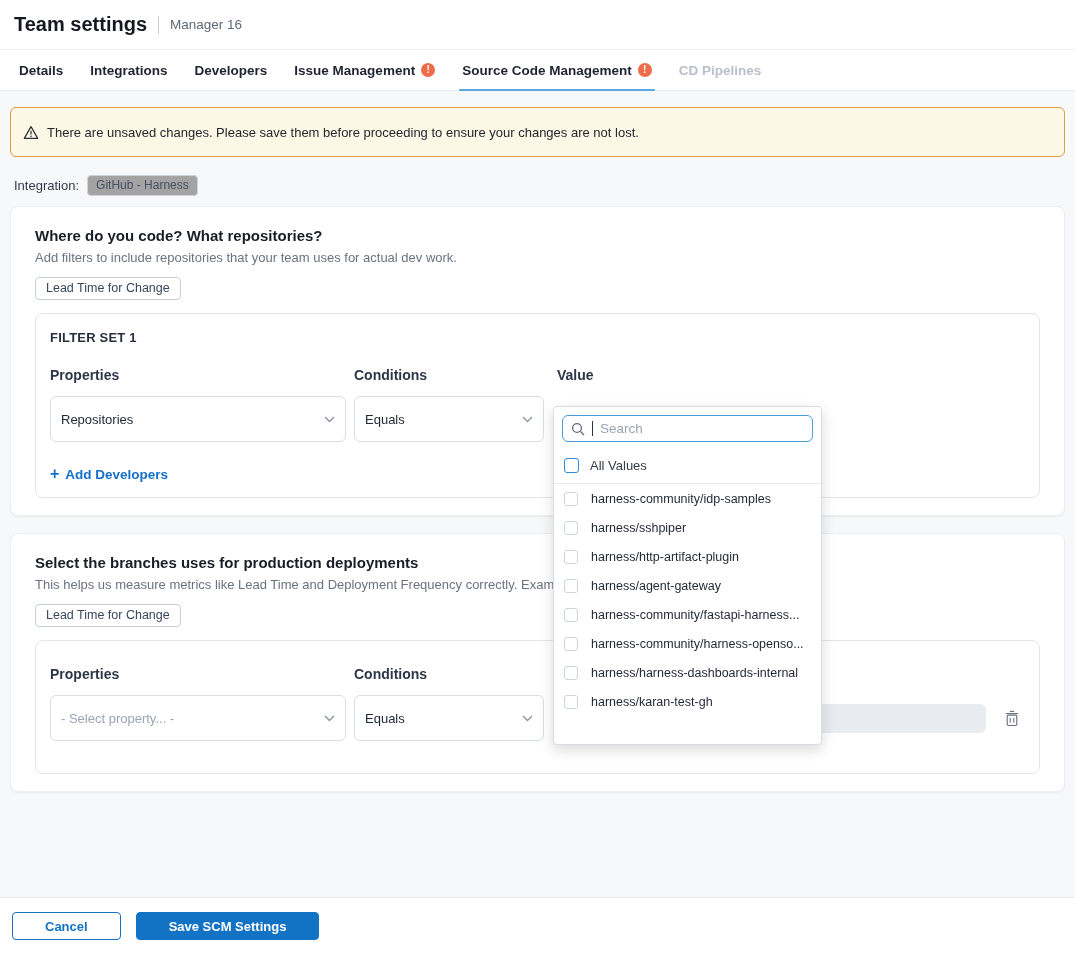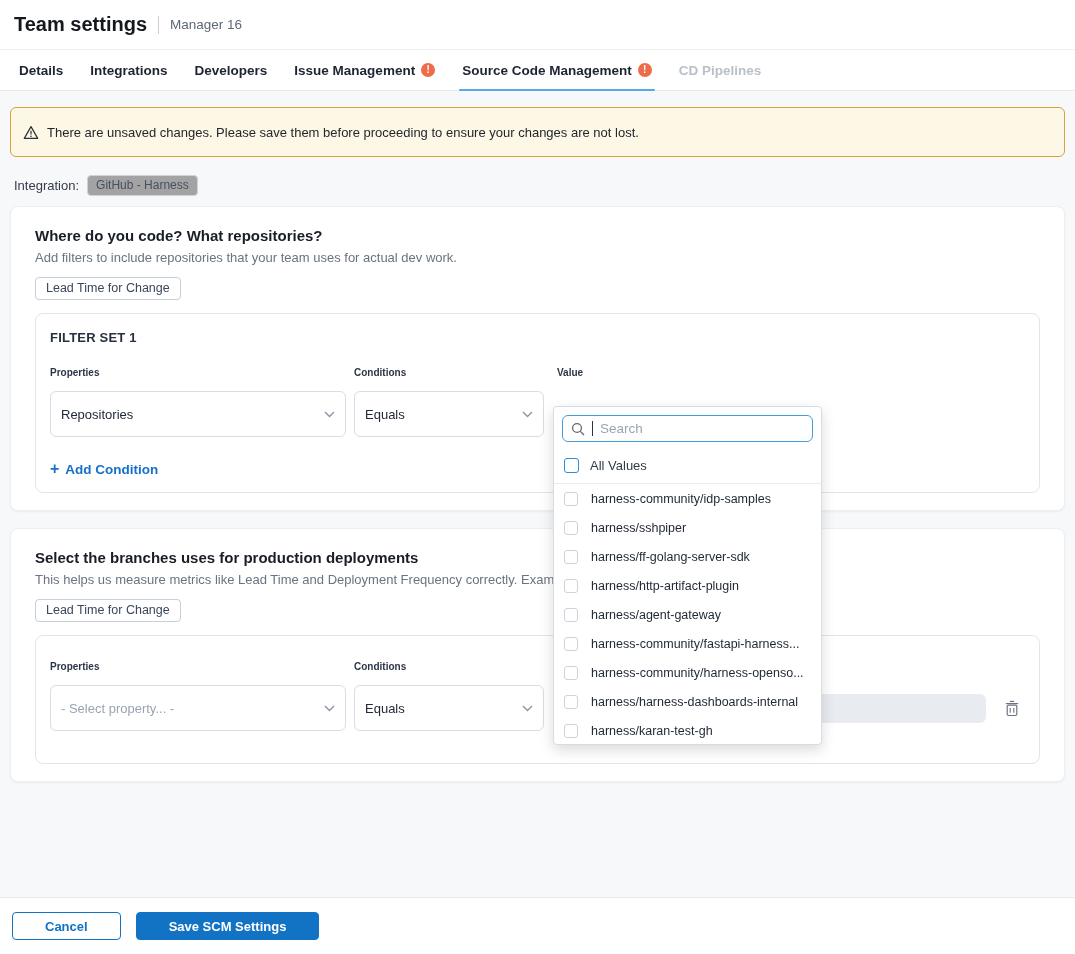--- a/index.html
+++ b/index.html
@@ -78,21 +78,21 @@
     border: 1px solid #c7cfd9; border-radius: 4px;
     padding: 3px 10px 4px; font-size: 12.5px; color: #39465c; background: #fff;
   }
 
   .filter-panel {
     border: 1px solid #e2e5eb; border-radius: 8px;
     margin-top: 13px; padding: 16px 14px 14px;
   }
   .filter-panel.second { padding-bottom: 32px; }
   .fs-title { font-size: 13px; font-weight: 700; color: #27303f; letter-spacing: .2px; }
-  .grid-headers { display: flex; margin-top: 22px; font-size: 10px; font-weight: 700; color: #2c3647; align-items: flex-end; }
+  .grid-headers { display: flex; margin-top: 22px; font-size: 14px; font-weight: 700; color: #2c3647; align-items: flex-end; }
   .filter-panel.second .grid-headers { margin-top: 9px; }
   .col-prop { width: 296px; margin-right: 8px; }
   .col-cond { width: 190px; margin-right: 13px; }
   .col-val  { width: 429px; }
   .grid-row { display: flex; align-items: center; margin-top: 13px; }
   .select {
     height: 46px; border: 1px solid #d8dde4; border-radius: 6px; background: #fff;
     display: flex; align-items: center; justify-content: space-between;
     padding: 0 10px; font-size: 13px; color: #222a38; cursor: pointer;
   }
@@ -228,21 +228,21 @@
             <line x1="1.8" y1="3.6" x2="14.2" y2="3.6" stroke="#6e7684" stroke-width="1.2"></line>
             <line x1="5.8" y1="1.4" x2="10.2" y2="1.4" stroke="#6e7684" stroke-width="1.2"></line>
             <line x1="6.2" y1="8" x2="6.2" y2="12.7" stroke="#6e7684" stroke-width="1.1"></line>
             <line x1="9.8" y1="8" x2="9.8" y2="12.7" stroke="#6e7684" stroke-width="1.1"></line>
           </svg>
         </button>
       </div>
 
       <button class="add-condition">
         <span class="plus">+</span>
-        <span>Add Condition</span>
+        <span>Add Developers</span>
       </button>
     </div>
   </section>
 
   <section class="card second">
     <h2 class="card-title">Select the branches uses for production deployments</h2>
     <p class="card-subtitle">This helps us measure metrics like Lead Time and Deployment Frequency correctly. Example: main</p>
     <span class="chip">Lead Time for Change</span>
 
     <div class="filter-panel second">
@@ -298,24 +298,20 @@
   <div class="option">
     <span class="cb"></span>
     <span>harness-community/idp-samples</span>
   </div>
   <div class="option">
     <span class="cb"></span>
     <span>harness/sshpiper</span>
   </div>
   <div class="option">
     <span class="cb"></span>
-    <span>harness/ff-golang-server-sdk</span>
-  </div>
-  <div class="option">
-    <span class="cb"></span>
     <span>harness/http-artifact-plugin</span>
   </div>
   <div class="option">
     <span class="cb"></span>
     <span>harness/agent-gateway</span>
   </div>
   <div class="option">
     <span class="cb"></span>
     <span>harness-community/fastapi-harness...</span>
   </div>

